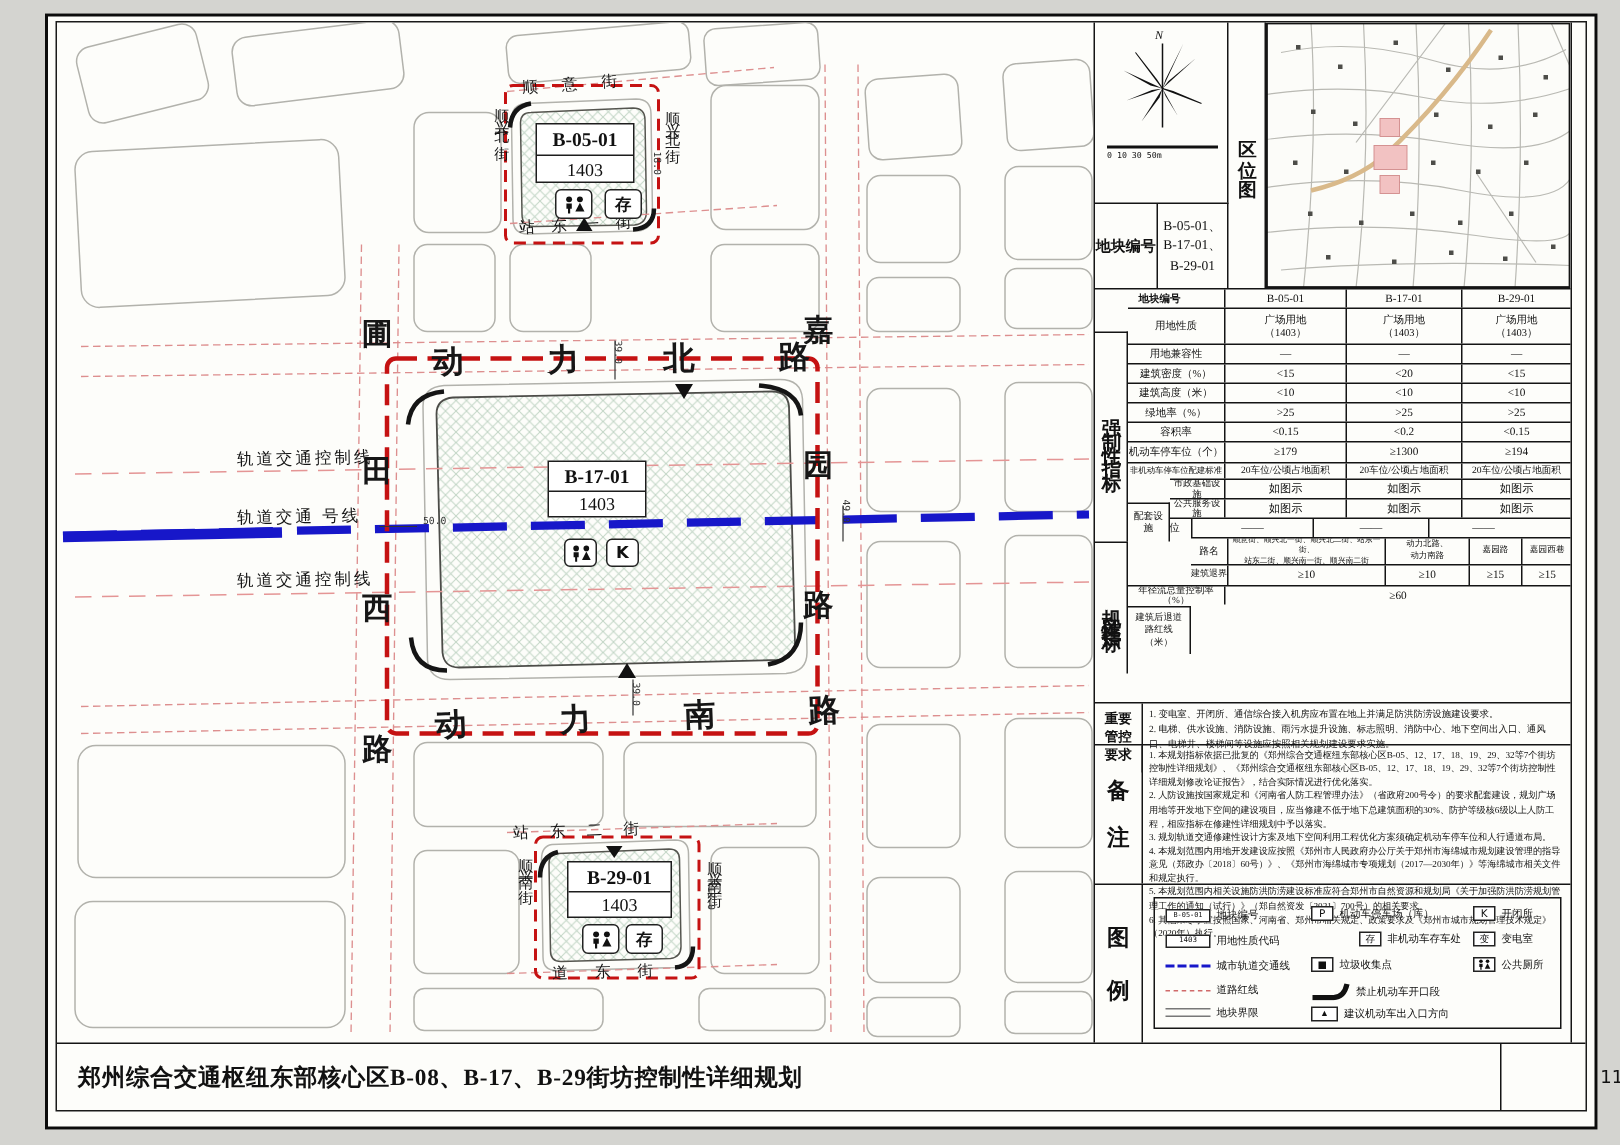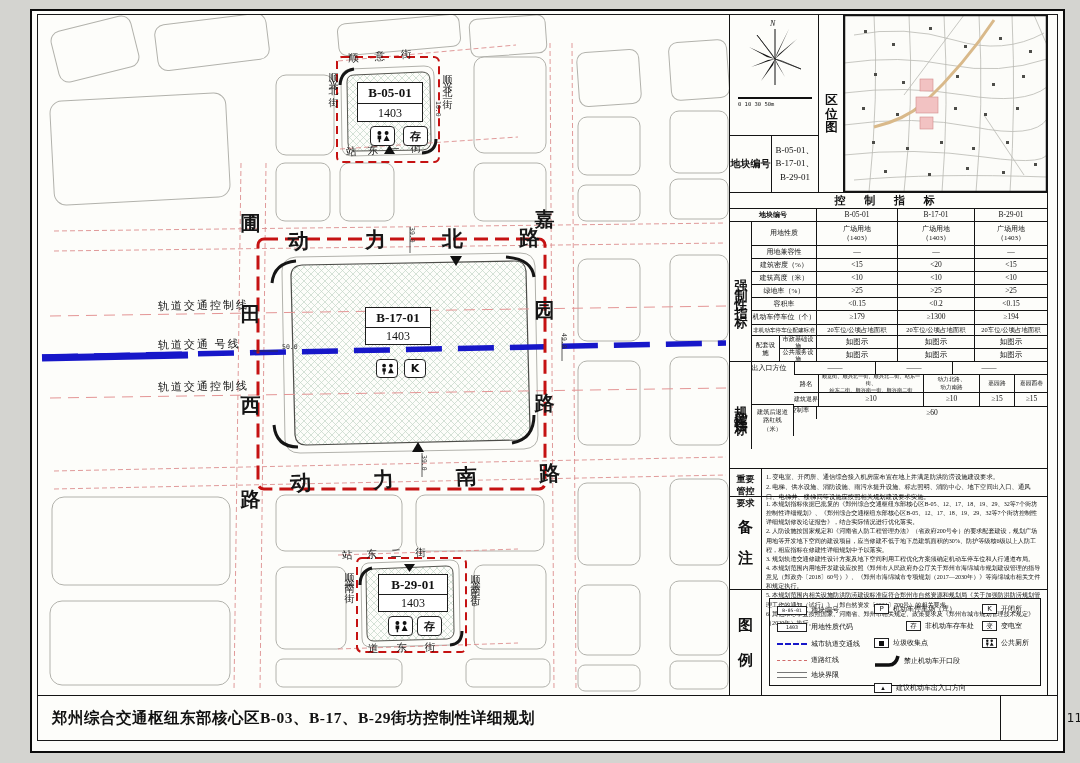--- a/index.html
+++ b/index.html
@@ -312,21 +312,20 @@
               <rect x="122" y="152" width="3" height="3"></rect>
           <rect x="158" y="156" width="3" height="3"></rect>
               <rect x="190" y="148" width="3" height="3"></rect>
         </g>
         <rect x="0.5" y="0.5" width="202" height="176" fill="none" stroke="#141414" stroke-width="1.5"></rect>
       </svg>
     </div>
   </div>
 
   <div class="sec" style="top:177px;height:257px;position:absolute;">
-    <div class="cell bt" style="height:16px;font-size:11px;font-weight:bold;letter-spacing:8px;">控  制  指  标</div>
     <div class="tr" style="grid-template-columns:86px 81px 77px 73px;height:13px;">
       <div class="td lab" style="font-weight:bold;">地块编号</div>
       <div class="td val">B-05-01</div>
       <div class="td val">B-17-01</div>
       <div class="td val">B-29-01</div>
     </div>
     <div class="tr" style="grid-template-columns:64px 81px 77px 73px;height:24px;margin-left:22px;">
       <div class="td lab">用地性质</div>
       <div class="td val pre" style="font-size:7px;">广场用地
 （1403）</div>
@@ -495,21 +494,21 @@
                 <span style="width:5px;height:5px;background:#111;display:block;"></span>
               </span>
           <span>垃圾收集点</span>
         </div>
         <div class="lgitem" style="left:104px;top:55px;text-align:right;">
           <svg width="26" height="13" viewBox="0 0 26 13">
                 <path d="M1,11 h14 q7,0 9,-9" stroke="#111" stroke-width="3.5" fill="none"></path>
               </svg>
           <span>禁止机动车开口段</span>
         </div>
-        <div class="lgitem" style="left:104px;top:84px;">
+        <div class="lgitem" style="left:104px;top:72px;">
           <span class="lgbox" style="width:18px;height:10px;font-size:6px;">▲</span>
           <span>建议机动车出入口方向</span>
         </div>
 
         <div class="lgitem" style="left:212px;top:5px;">
           <span class="lgbox" style="width:15px;height:10px;font-size:7px;font-family:'DejaVu Sans',sans-serif;">K</span>
           <span>开闭所</span>
         </div>
         <div class="lgitem" style="left:212px;top:22px;">
           <span class="lgbox" style="width:15px;height:10px;font-size:6.5px;">变</span>
@@ -525,17 +524,17 @@
                 </svg>
           </span>
           <span>公共厕所</span>
         </div>
       </div>
     </div>
   </div>
  </div>
 
  <div class="abs" id="titlebar">
-   <div class="abs" style="left:14px;top:0;height:44px;display:flex;align-items:center;font-size:15.5px;font-weight:bold;letter-spacing:0.5px;">郑州综合交通枢纽东部核心区B-03、B-17、B-29街坊控制性详细规划</div>
+   <div class="abs" style="left:14px;top:0;height:44px;display:flex;align-items:center;font-size:15.5px;font-weight:bold;letter-spacing:0.5px;">郑州综合交通枢纽东部核心区B-08、B-17、B-29街坊控制性详细规划</div>
    <div class="abs" style="left:962px;top:0;width:1px;height:44px;background:#141414;"></div>
    <div class="abs" style="left:1008px;top:0;width:57px;height:44px;display:flex;align-items:center;justify-content:center;font-size:12px;font-family:'DejaVu Sans',sans-serif;">11</div>
  </div>
 </div>
 
 </body></html>

